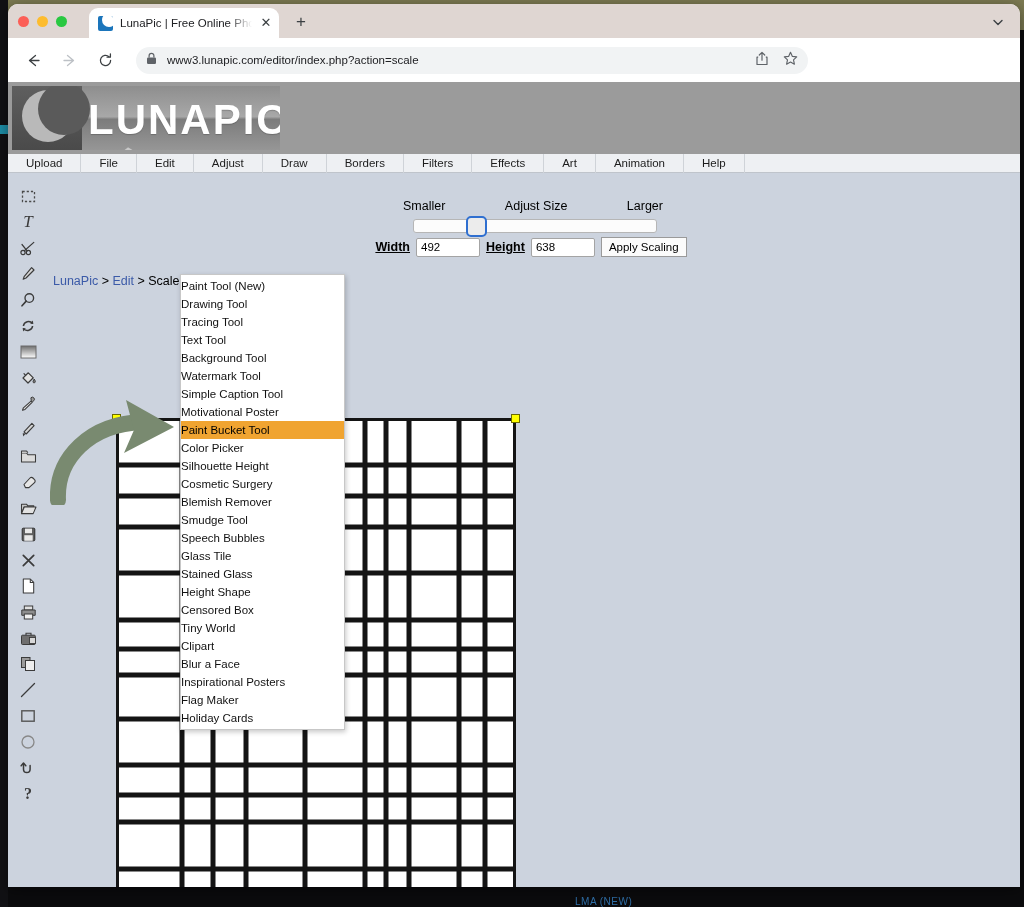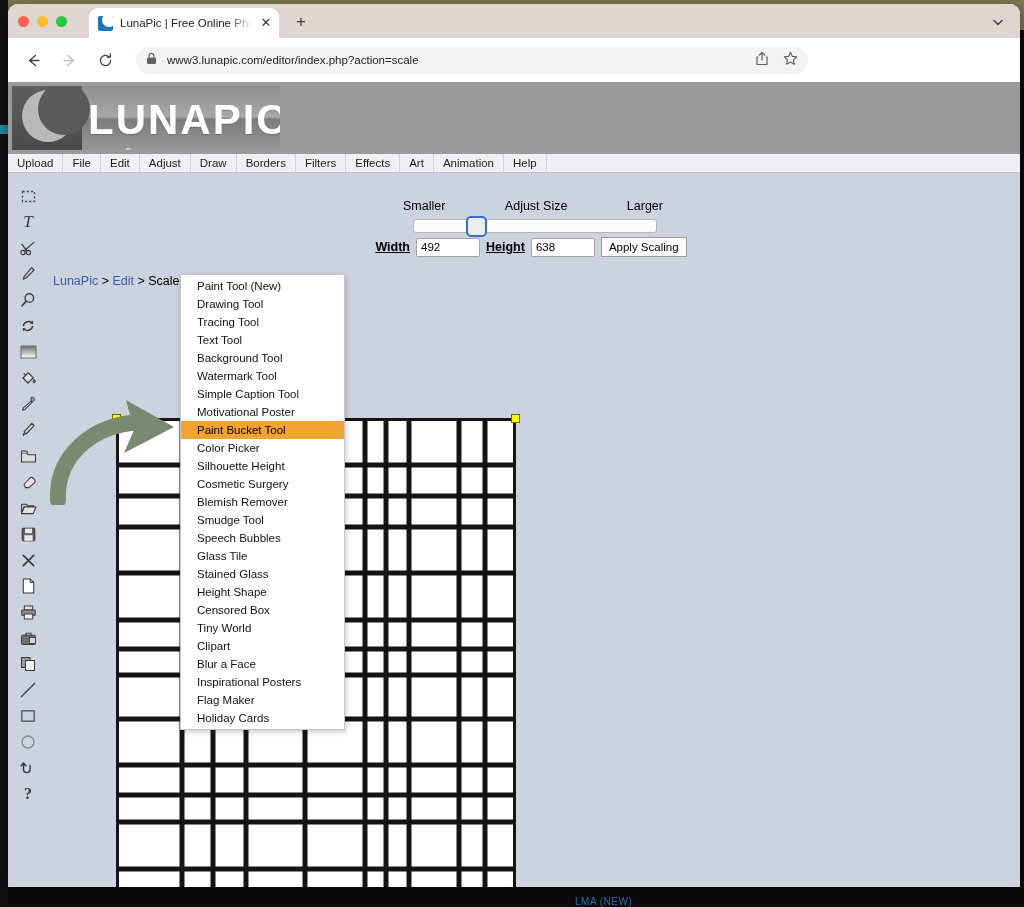--- a/index.html
+++ b/index.html
@@ -172,21 +172,21 @@
 
   
   #lp-menubar {
     position: absolute; left: 0; top: 72px; width: 1012px; height: 19px;
     background: #eef0f3;
     border-bottom: 1px solid #bfc4cb;
     display: flex; align-items: center;
     font-size: 11.5px; color: #1c1c1c;
   }
   .menu-item {
-    padding: 0 9px; height: 19px; line-height: 19px;
+    padding: 0 18px; height: 19px; line-height: 19px;
     border-right: 1px solid #cfd3d8;
     cursor: pointer; white-space: nowrap;
   }
 
   
   #breadcrumb {
     position: absolute; left: 45px; top: 192px;
     font-size: 12.5px; color: #000;
   }
   #breadcrumb a { color: #3b5aa8; text-decoration: none; cursor: pointer; }
@@ -287,21 +287,21 @@
     position: absolute; left: 172px; top: 192px;
     width: 165px;
     background: #ffffff;
     border: 1px solid #c7c7c7;
     box-shadow: 1px 2px 5px rgba(0,0,0,.22);
     z-index: 40;
     padding: 2px 0;
   }
   .dd-item {
     height: 18px; line-height: 18px;
-    padding-left: 16px;
+    padding-left: 0;
     font-size: 11.5px; color: #111;
     white-space: nowrap; cursor: pointer;
   }
   .dd-item.active { background: #f0a431; color: #000; }
 
   
   #arrow-anno {
     position: absolute; left: 42px; top: 318px;
     width: 140px; height: 105px; z-index: 45;
     pointer-events: none;

